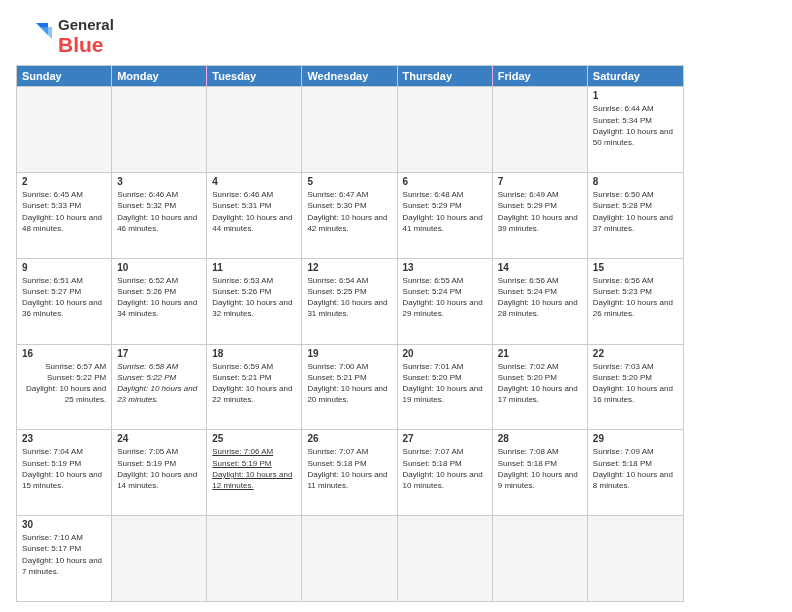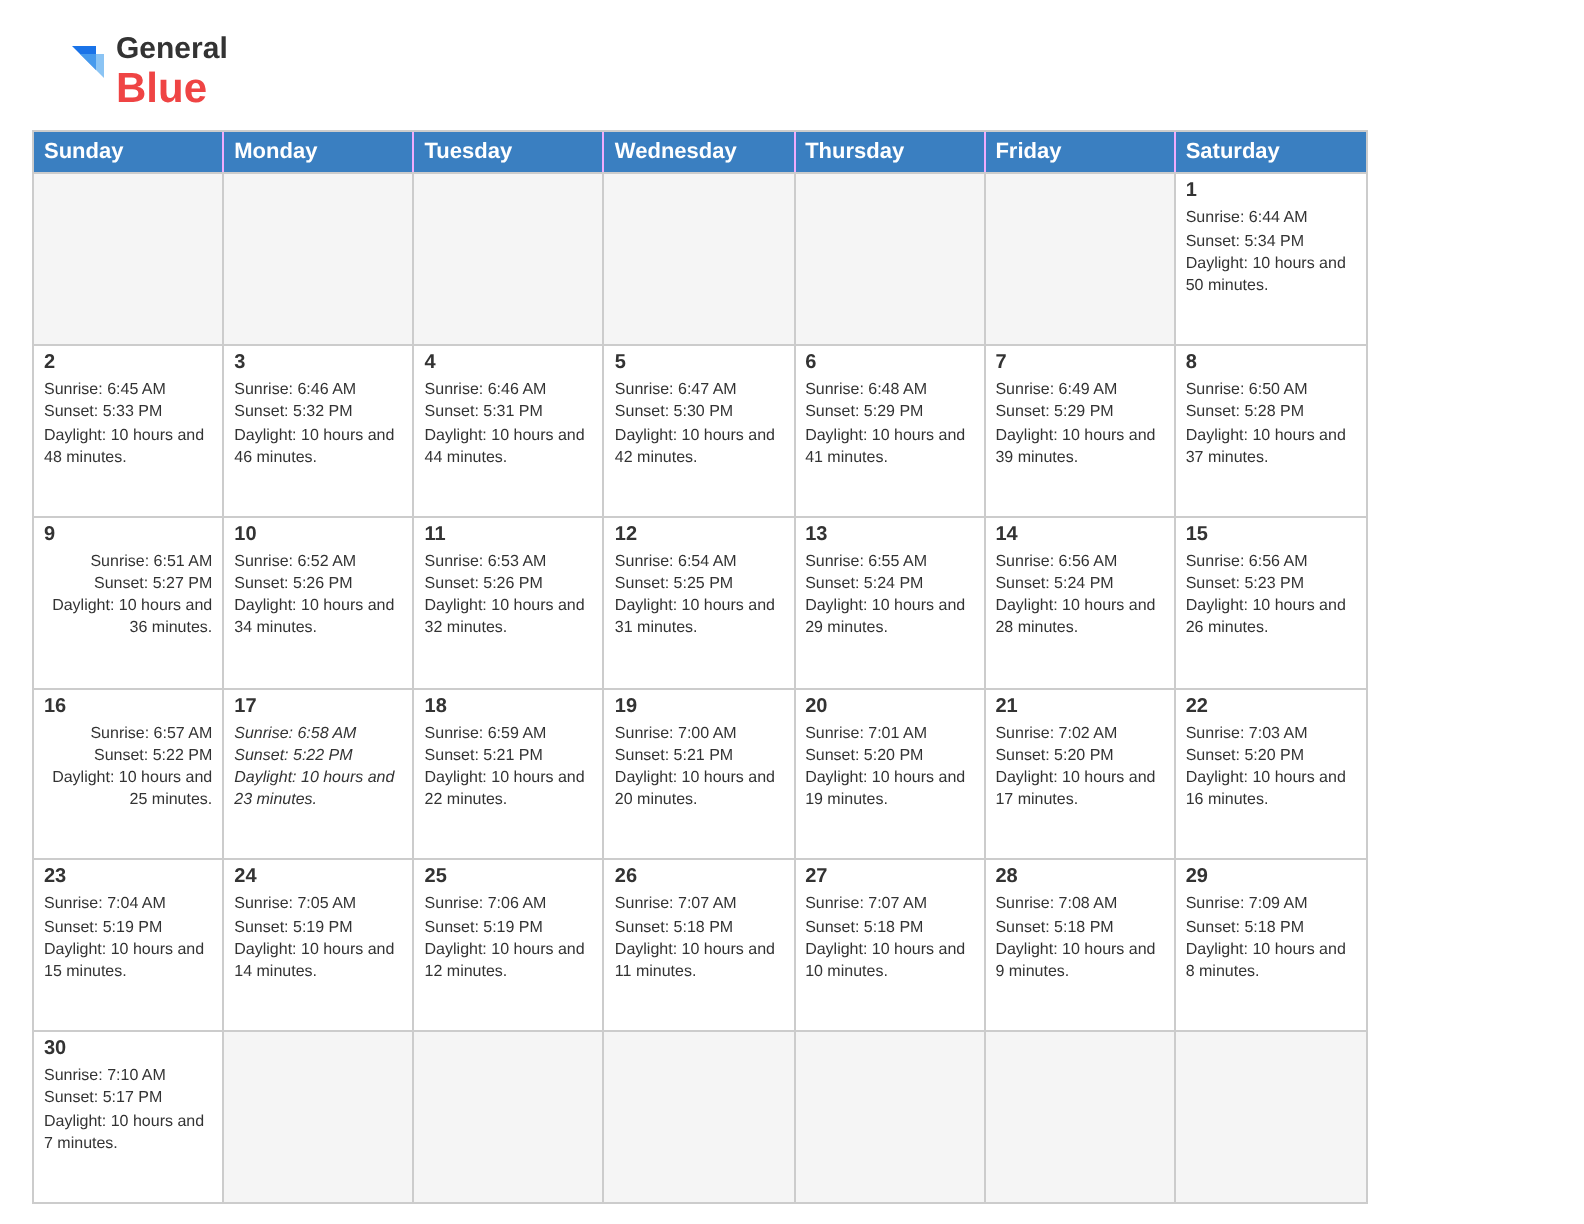--- a/index.html
+++ b/index.html
@@ -180,21 +180,21 @@
           <div class="cal-cell">
             <span class="day-num">8</span>
             <div class="cell-text" style="white-space: pre-line;">Sunrise: 6:50 AM
 Sunset: 5:28 PM
 Daylight: 10 hours and 37 minutes.</div>
           </div>
         </div>
         <div class="cal-row">
           <div class="cal-cell">
             <span class="day-num">9</span>
-            <div class="cell-text" style="white-space: pre-line; text-align: right;">Sunrise: 6:51 AM
+            <div class="cell-text" style="white-space: pre-line;">Sunrise: 6:51 AM
 Sunset: 5:27 PM
 Daylight: 10 hours and 36 minutes.</div>
           </div>
           <div class="cal-cell">
             <span class="day-num">10</span>
             <div class="cell-text" style="white-space: pre-line;">Sunrise: 6:52 AM
 Sunset: 5:26 PM
 Daylight: 10 hours and 34 minutes.</div>
           </div>
           <div class="cal-cell">
@@ -280,21 +280,21 @@
 Daylight: 10 hours and 15 minutes.</div>
           </div>
           <div class="cal-cell">
             <span class="day-num">24</span>
             <div class="cell-text" style="white-space: pre-line;">Sunrise: 7:05 AM
 Sunset: 5:19 PM
 Daylight: 10 hours and 14 minutes.</div>
           </div>
           <div class="cal-cell">
             <span class="day-num">25</span>
-            <div class="cell-text" style="white-space: pre-line;">Sunrise: 7:06 AM
+            <div class="cell-text" style="white-space: pre-line; text-decoration: underline;">Sunrise: 7:06 AM
 Sunset: 5:19 PM
 Daylight: 10 hours and 12 minutes.</div>
           </div>
           <div class="cal-cell">
             <span class="day-num">26</span>
             <div class="cell-text" style="white-space: pre-line;">Sunrise: 7:07 AM
 Sunset: 5:18 PM
 Daylight: 10 hours and 11 minutes.</div>
           </div>
           <div class="cal-cell">

